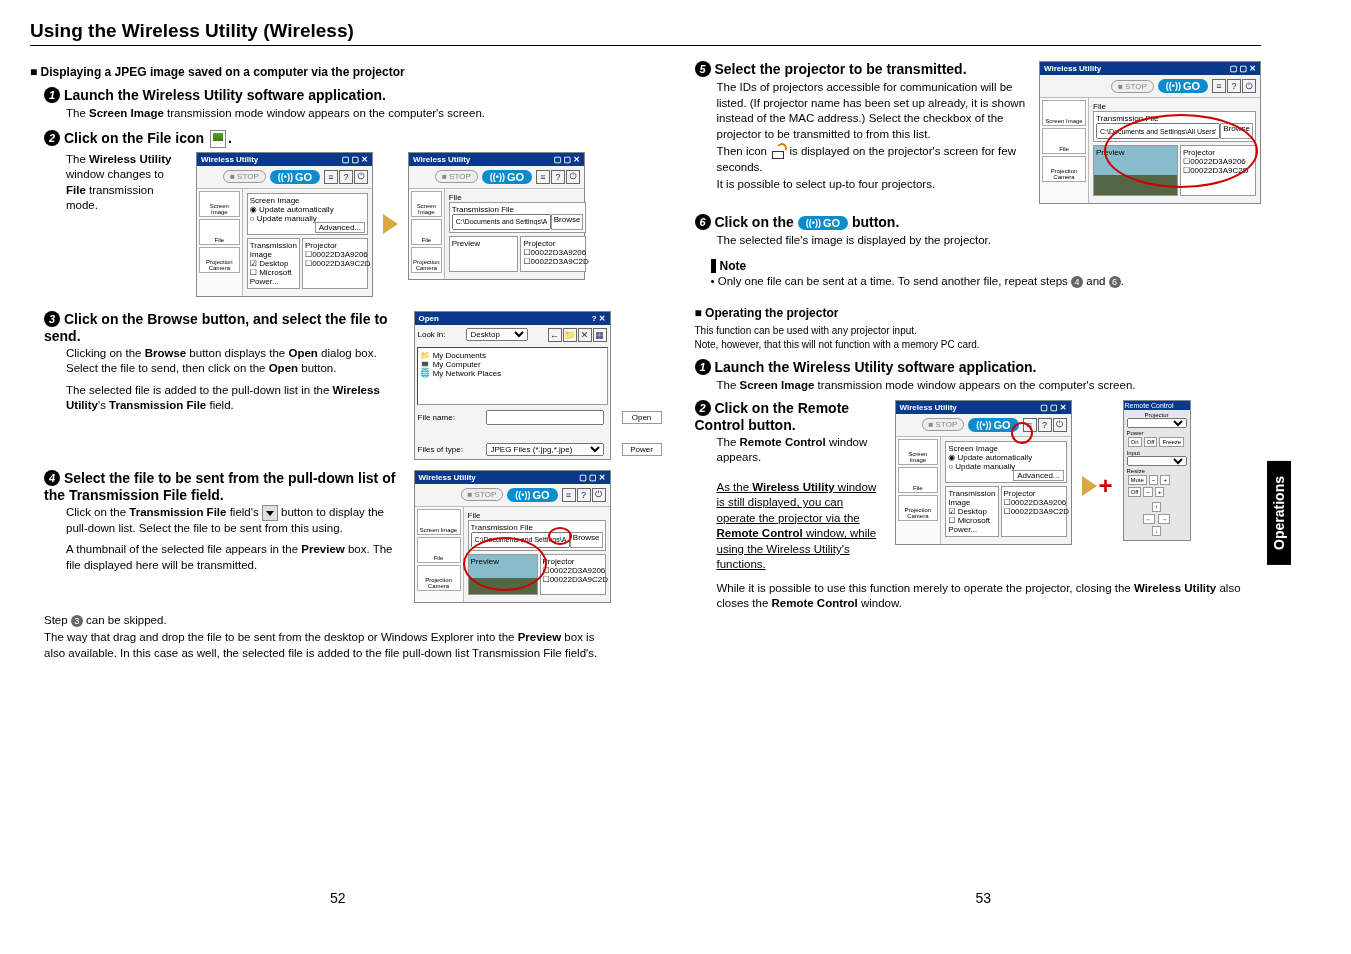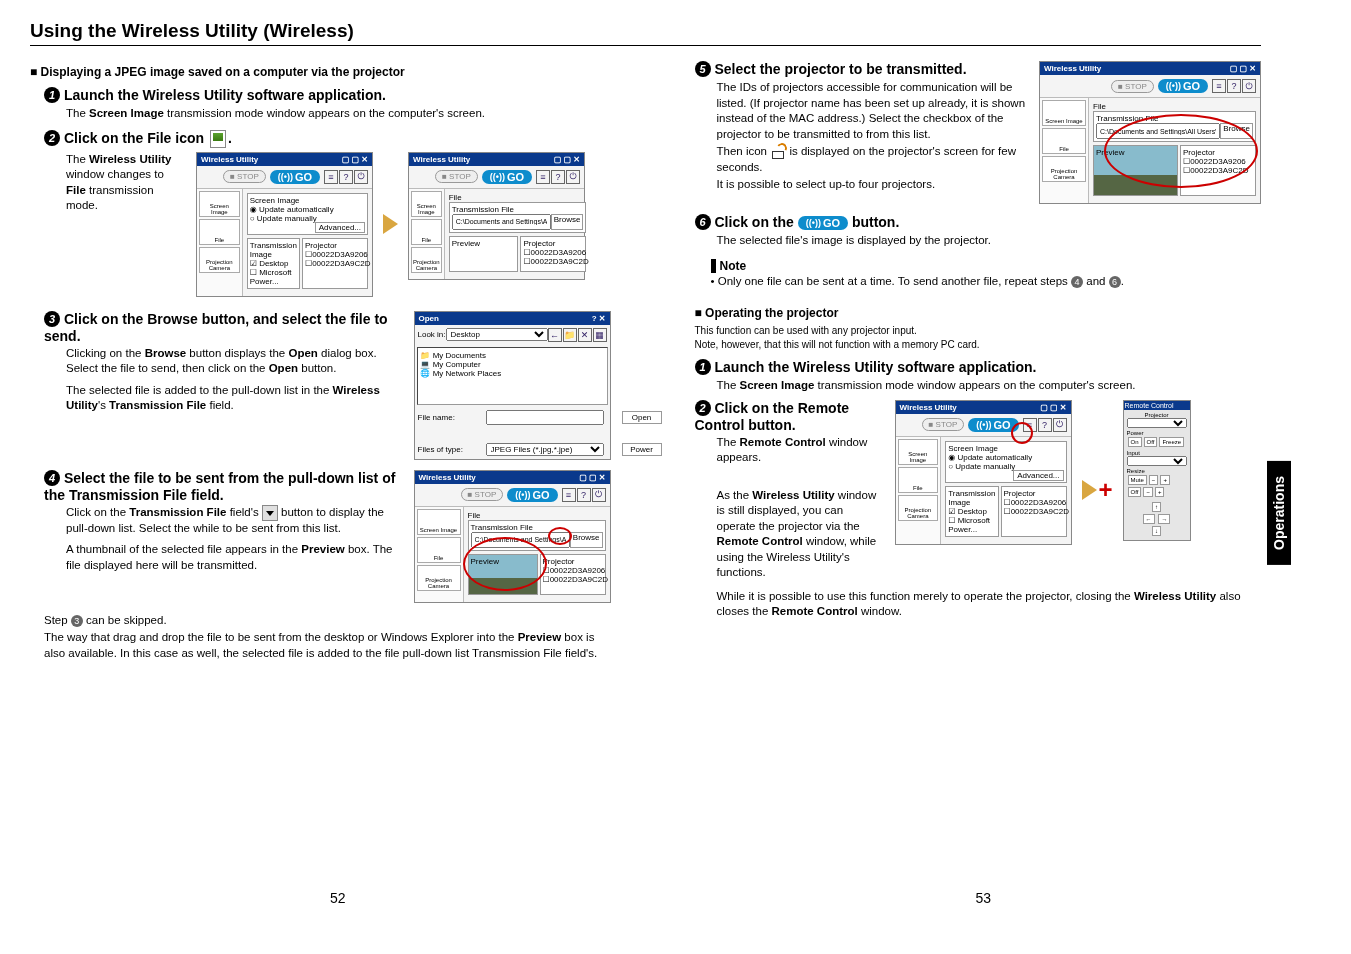--- a/index.html
+++ b/index.html
@@ -401,21 +401,21 @@
         <div class="body-txt" style="margin-top:6px;">
           <span>The selected file is added to the pull-down list in the </span><span class="bold">Wireless Utility</span><span>'s </span><span class="bold">Transmission File</span><span> field.</span>
         </div>
       </div>
 
       <div class="mockwin" style="width:195px;">
         <div class="titlebar" style="background:#0a398c">
             <span>Open</span>
             <span>? ✕</span>
           </div>
-        <div style="padding:3px;display:flex;gap:0;align-items:center;">
+        <div style="padding:3px;display:flex;gap:20px;align-items:center;">
           <span>Look in:</span>
           <select style="font-size:8px;flex:1"><option>Desktop</option></select>
           <span class="iconrow">
               <span class="sqicn">←</span>
               <span class="sqicn">📁</span>
               <span class="sqicn">✕</span>
               <span class="sqicn">▦</span>
             </span>
         </div>
         <div style="background:#fff;height:50px;padding:3px;border:1px inset #999;margin:2px;">
@@ -431,21 +431,21 @@
             <select style="font-size:8px"><option>JPEG Files (*.jpg,*.jpe)</option></select>
             <span style="border:1px solid #999;text-align:center;padding:1px">Power</span>
         </div>
       </div>
     </div>
 
     <div class="step flex-row" style="margin-top:10px;">
       <div style="flex:1">
         <div class="step-head"><span class="num-badge">4</span><span>Select the file to be sent from the pull-down list of the Transmission File field.</span></div>
         <div class="body-txt">
-          <span>Click on the </span><span class="bold">Transmission File</span><span> field's </span><span class="dropdown-icn"></span><span> button to display the pull-down list. Select the while to be sent from this list.</span>
+          <span>Click on the </span><span class="bold">Transmission File</span><span> field's </span><span class="dropdown-icn"></span><span> button to display the pull-down list. Select the file to be sent from this using.</span>
         </div>
         <div class="body-txt" style="margin-top:6px;">
           <span>A thumbnail of the selected file appears in the </span><span class="bold">Preview</span><span> box. The file displayed here will be transmitted.</span>
         </div>
       </div>
 
       <div class="mockwin" style="width:195px;position:relative">
         <div class="titlebar">
             <span>Wireless Utility</span>
             <span>▢ ▢ ✕</span>
@@ -573,21 +573,21 @@
       </div>
     </div>
 
     <div class="step" style="margin-top:6px;">
       <div class="flex-row">
         <div style="width:190px">
           <div class="step-head"><span class="num-badge">2</span><span>Click on the Remote Control button.</span></div>
           <div class="body-txt">
             <span>The </span><span class="bold">Remote Control</span><span> window appears.</span>
           </div>
-          <div class="body-txt" style="margin-top:22px;">
+          <div class="body-txt" style="margin-top:14px;text-decoration:underline;">
             <span>As the </span><span class="bold">Wireless Utility</span><span> window is still displayed, you can operate the projector via the </span><span class="bold">Remote Control</span><span> window, while using the Wireless Utility's functions.</span>
           </div>
         </div>
 
         <div class="mockwin" style="width:175px;">
           <div class="titlebar">
               <span>Wireless Utility</span>
               <span>▢ ▢ ✕</span>
             </div>
           <div class="toolbar">

